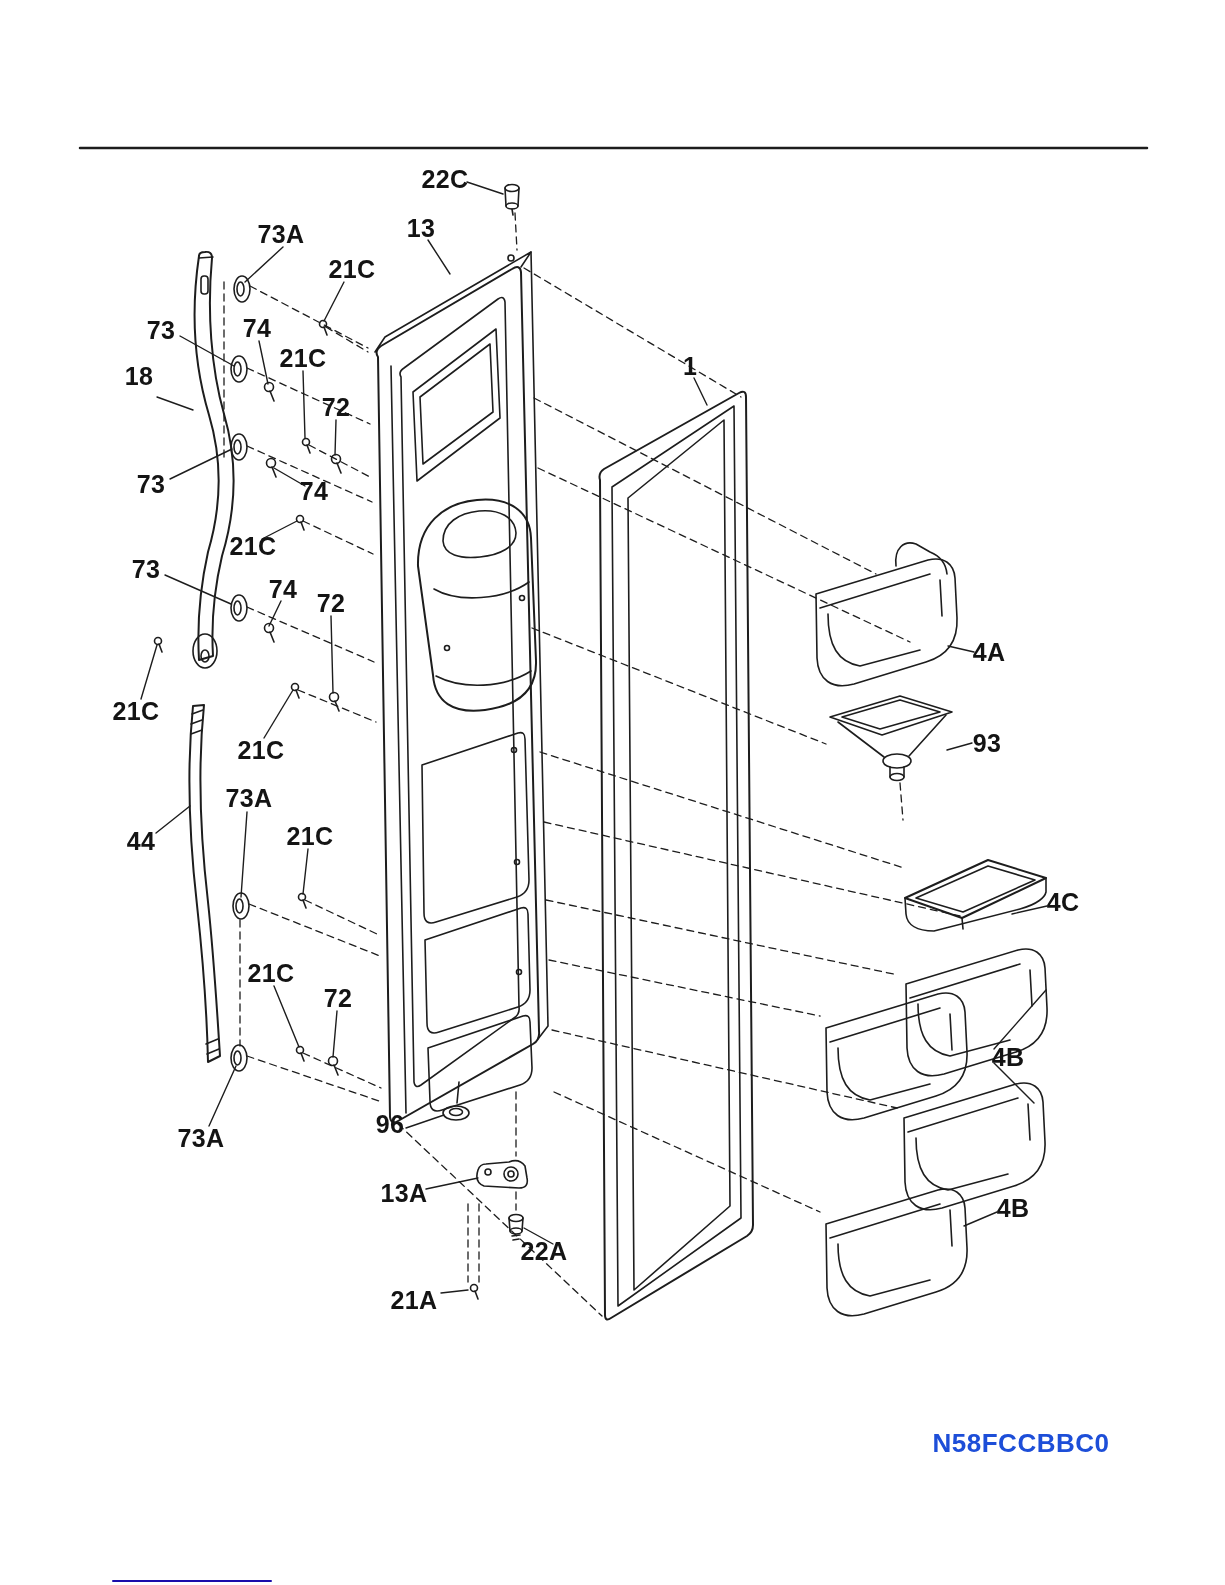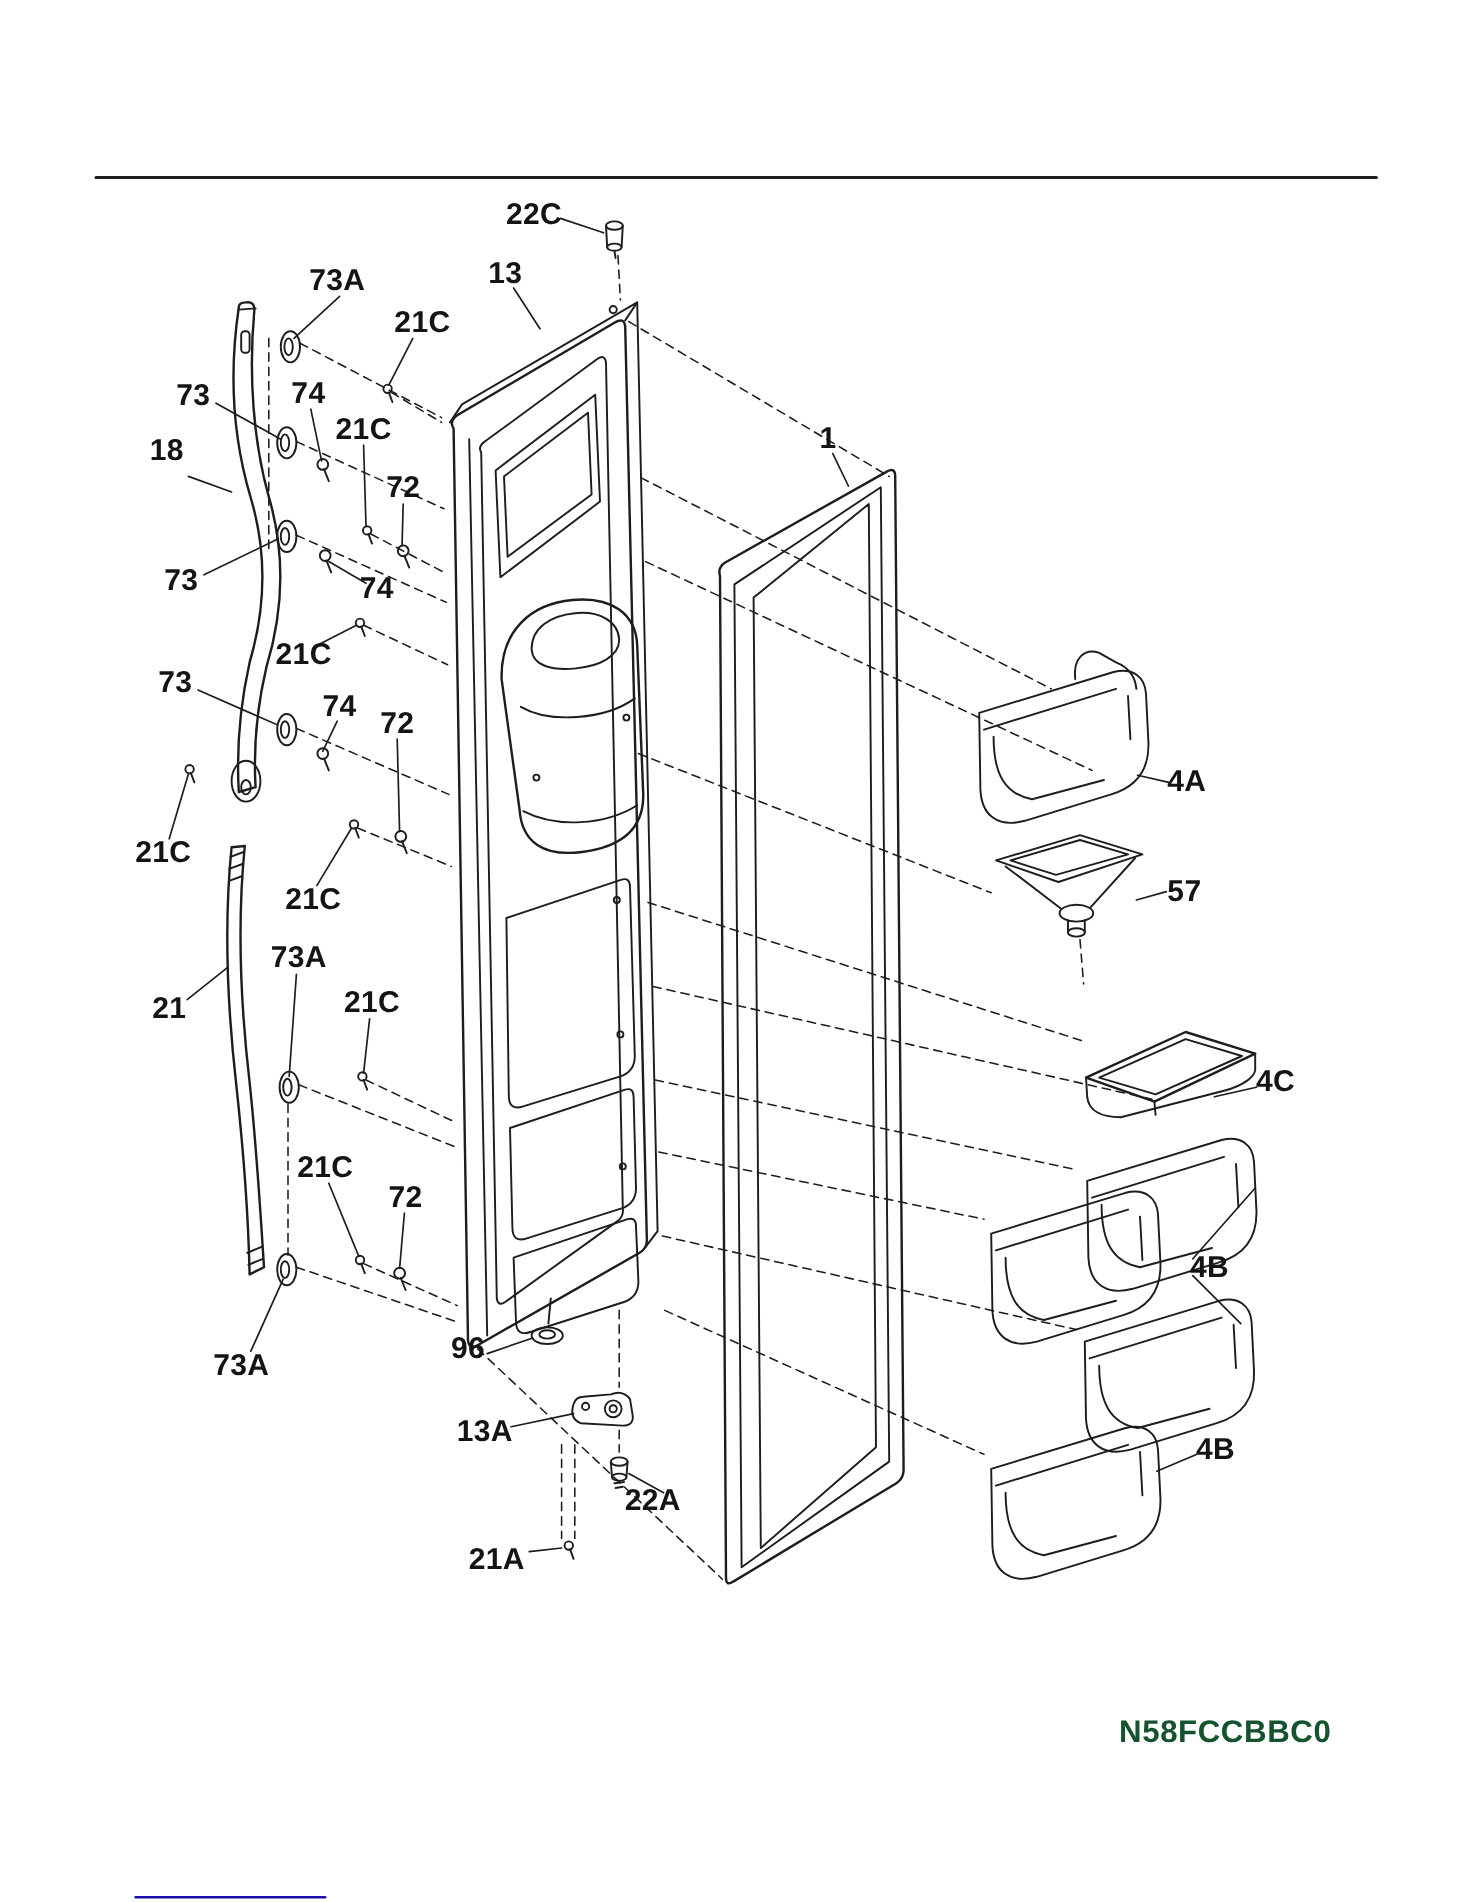--- a/index.html
+++ b/index.html
@@ -18,21 +18,21 @@
     font-size:25px;
     color:#141414;
     white-space:nowrap;
     letter-spacing:.3px;
   }
   .partnum{
     position:absolute;
     transform:translate(-50%,-50%);
     font-weight:700;
     font-size:26px;
-    color:#14532d;
+    color:#1d4ed8;
     letter-spacing:.5px;
   }
 </style>
 </head>
 <body>
 
 <div class="canvas">
 
 <svg width="1225" height="1585" viewBox="0 0 1225 1585" fill="none" stroke="#1d1d1d" stroke-width="1.6" stroke-linecap="round" stroke-linejoin="round">
 
@@ -277,23 +277,23 @@
 <div class="lbl" style="left:336px;top:407px">72</div>
 <div class="lbl" style="left:690px;top:366px">1</div>
 <div class="lbl" style="left:151px;top:484px">73</div>
 <div class="lbl" style="left:314px;top:491px">74</div>
 <div class="lbl" style="left:253px;top:546px">21C</div>
 <div class="lbl" style="left:146px;top:569px">73</div>
 <div class="lbl" style="left:283px;top:589px">74</div>
 <div class="lbl" style="left:331px;top:603px">72</div>
 <div class="lbl" style="left:989px;top:652px">4A</div>
 <div class="lbl" style="left:136px;top:711px">21C</div>
-<div class="lbl" style="left:987px;top:743px">57</div>
+<div class="lbl" style="left:987px;top:743px">93</div>
 <div class="lbl" style="left:261px;top:750px">21C</div>
-<div class="lbl" style="left:141px;top:841px">21</div>
+<div class="lbl" style="left:141px;top:841px">44</div>
 <div class="lbl" style="left:249px;top:798px">73A</div>
 <div class="lbl" style="left:310px;top:836px">21C</div>
 <div class="lbl" style="left:1063px;top:902px">4C</div>
 <div class="lbl" style="left:271px;top:973px">21C</div>
 <div class="lbl" style="left:338px;top:998px">72</div>
 <div class="lbl" style="left:1008px;top:1057px">4B</div>
 <div class="lbl" style="left:201px;top:1138px">73A</div>
 <div class="lbl" style="left:390px;top:1124px">96</div>
 <div class="lbl" style="left:404px;top:1193px">13A</div>
 <div class="lbl" style="left:544px;top:1251px">22A</div>

